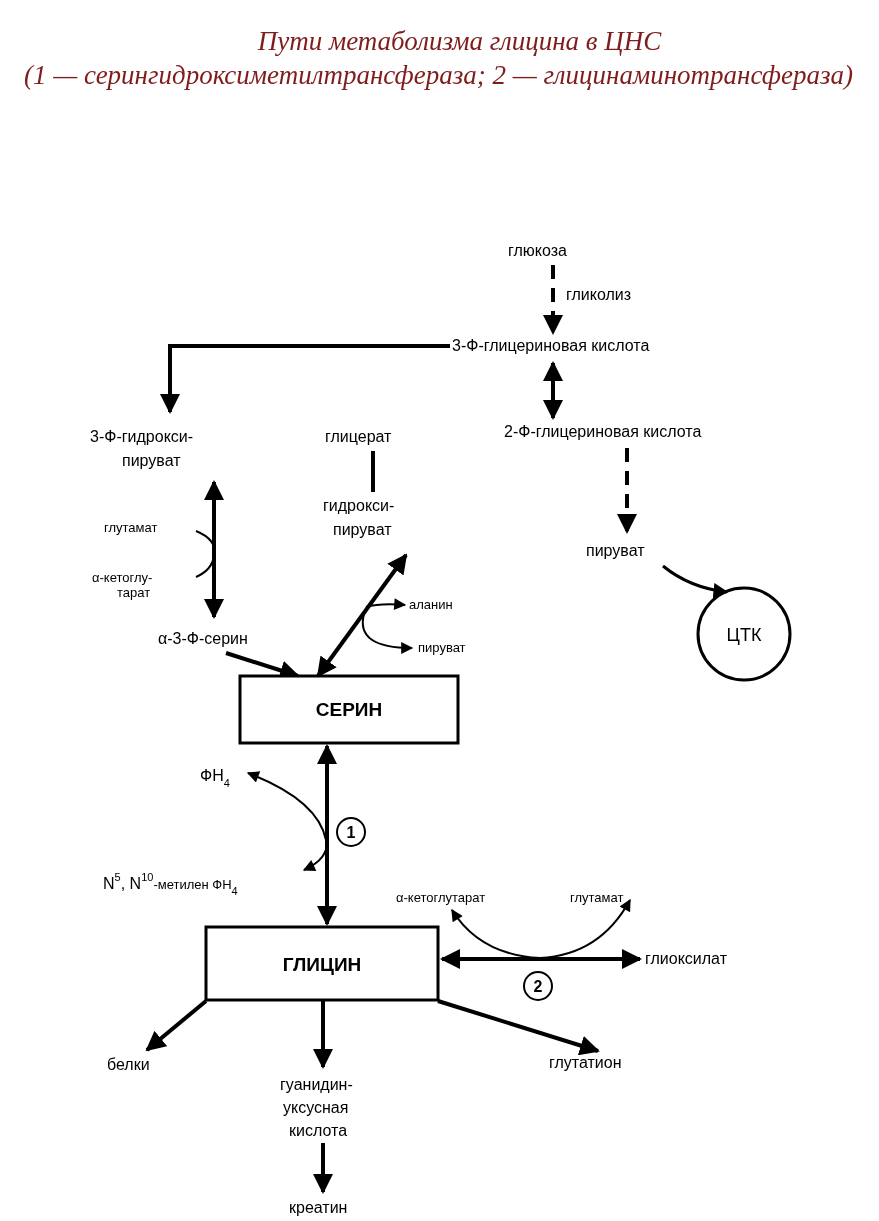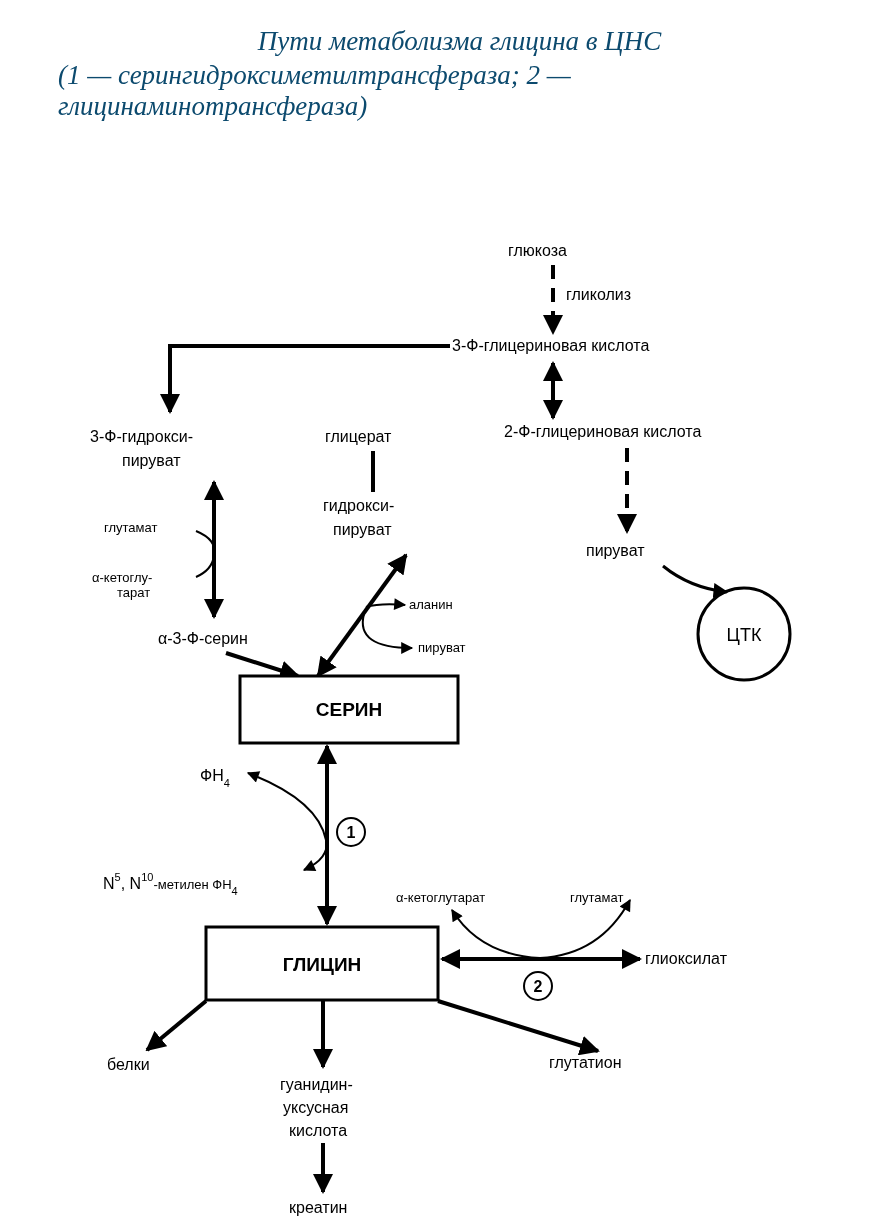--- a/index.html
+++ b/index.html
@@ -1,23 +1,23 @@
 <!DOCTYPE html>
 <html><head>
 <meta charset="utf-8">
 <style>
   html, body { margin: 0; padding: 0; background: #ffffff; }
   body { width: 879px; height: 1221px; position: relative; overflow: hidden; color: #000; }
   .caption {
     position: absolute; left: 0; width: 879px;
     font-family: "Liberation Serif", "DejaVu Serif", serif;
-    font-style: italic; font-size: 27px; line-height: 31px; color: #0c4a6e;
+    font-style: italic; font-size: 27px; line-height: 31px; color: #7f1d1d;
   }
   .cap-title { top: 26px; text-align: center; padding-left: 40px; box-sizing: border-box; }
-  .cap-legend { top: 60px; padding-left: 58px; padding-right: 14px; box-sizing: border-box; }
+  .cap-legend { top: 60px; padding-left: 24px; padding-right: 14px; box-sizing: border-box; }
   svg#diagram { position: absolute; left: 0; top: 0; }
   svg text { font-family: "Liberation Sans", "DejaVu Sans", sans-serif; fill: #000; }
   .lbl { font-size: 16px; }
   .lbl-sm { font-size: 13px; }
   .lbl-box { font-size: 19px; font-weight: bold; }
   .lbl-num { font-size: 16px; font-weight: bold; }
   .thick { stroke: #000; stroke-width: 4; fill: none; }
   .thin { stroke: #000; stroke-width: 2; fill: none; }
   .dash { stroke: #000; stroke-width: 4; fill: none; stroke-dasharray: 14 9; }
 </style>

